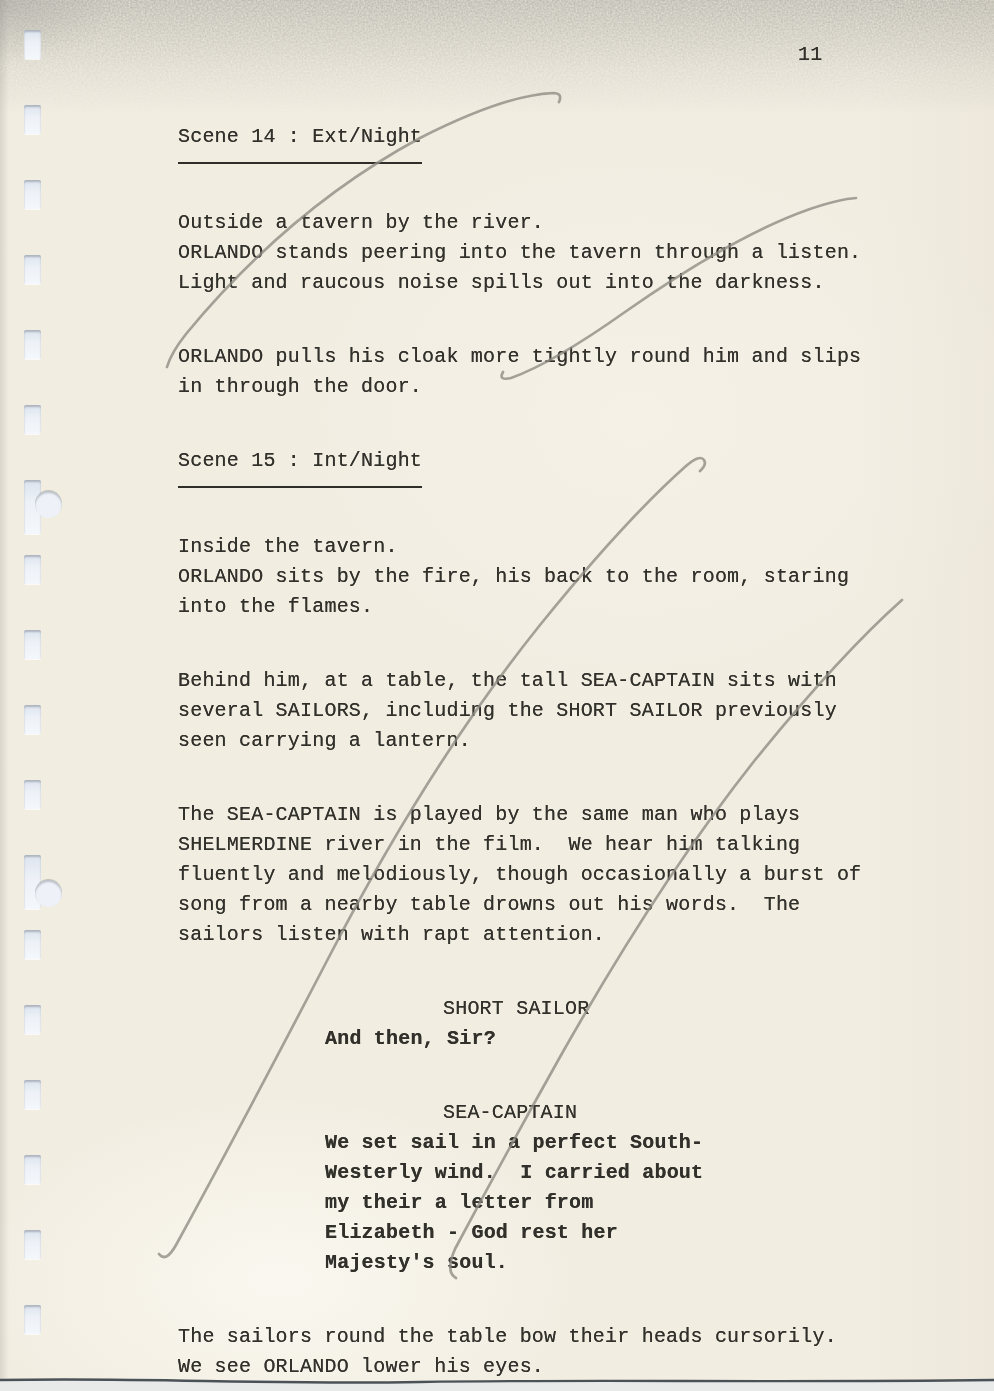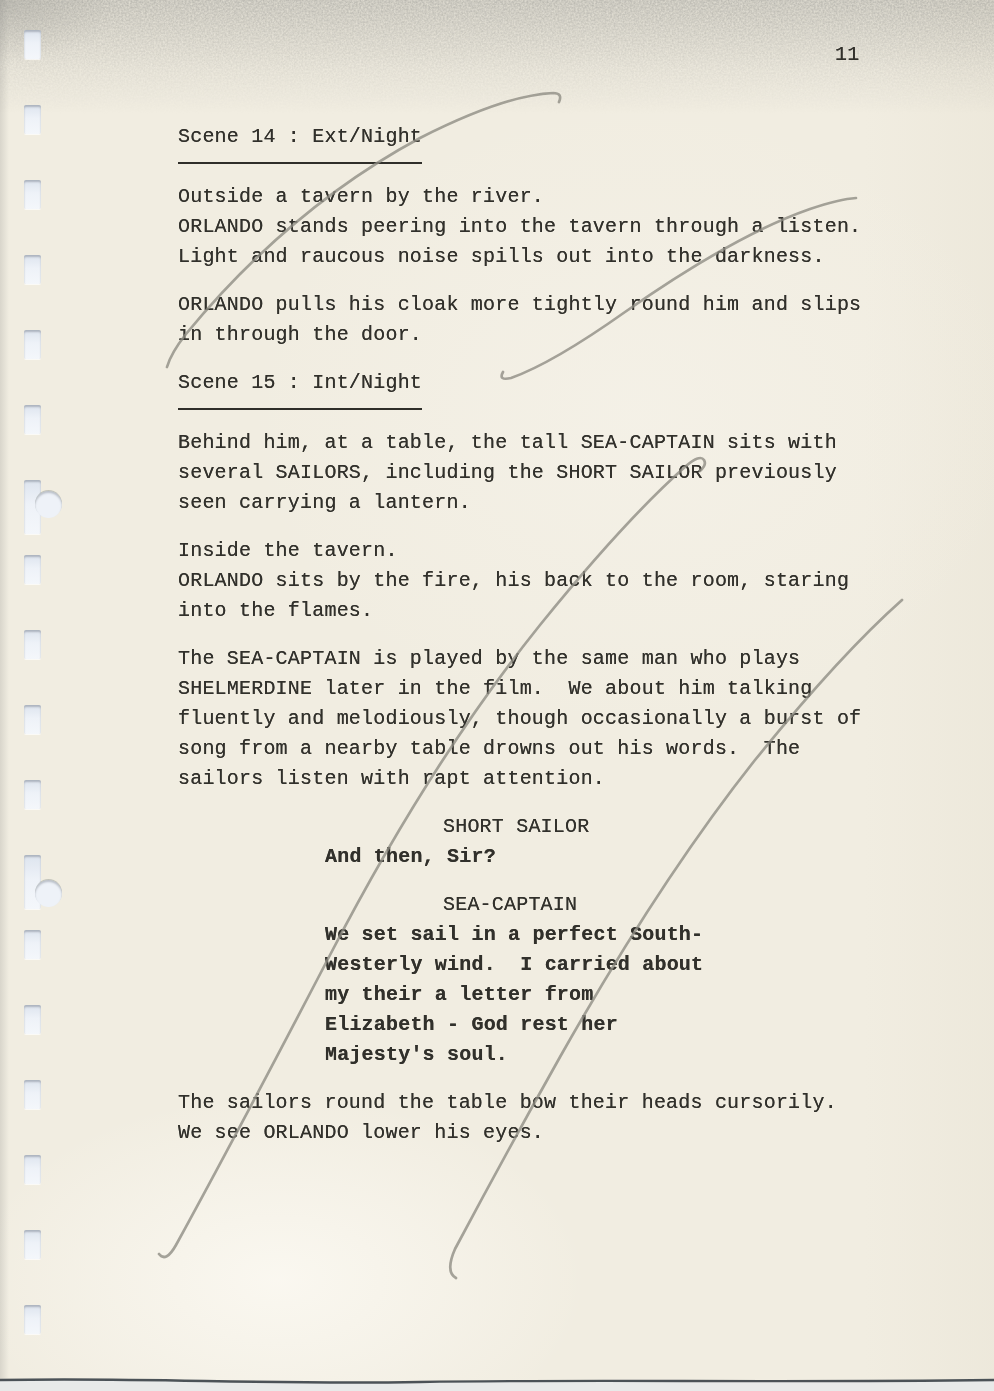--- a/index.html
+++ b/index.html
@@ -33,31 +33,31 @@
   .hole.torn{height:54px;}
   .hole .lobe{
     position:absolute;left:11px;width:27px;height:27px;border-radius:50%;
     background:#eef2f8;
     box-shadow: inset 0 2px 2px rgba(105,112,125,.38), 0 -1px 0 rgba(140,146,140,.45);
   }
   .hole.torn-mid .lobe{top:11px;}
   .hole.torn-low .lobe{top:25px;}
   
   .page-number{
-    position:absolute;left:835px;top:44px;
+    position:absolute;left:798px;top:44px;
     font-size:20px;line-height:22px;letter-spacing:.2px;
     color:#31302b;text-shadow:0 0 .6px rgba(49,48,43,.85);
     white-space:pre;
   }
   .script{
     position:absolute;left:178px;top:122px;width:760px;
     font-size:20px;line-height:30px;letter-spacing:.2px;
     color:#31302b;text-shadow:0 0 .6px rgba(49,48,43,.85);
   }
-  .block{margin-top:18px;}
+  .block{margin-top:44px;}
   .block:first-child, .block.tight{margin-top:0;}
   .line{white-space:pre;}
   .scene-heading-line span{
     display:inline-block;border-bottom:2.2px solid #2f2e29;padding-bottom:10px;
   }
   .character-line{margin-left:265px;}
   .dialogue-line{margin-left:147px;font-weight:bold;}
   
   .overlay-svg{position:absolute;top:0;left:0;pointer-events:none;}
   .pencil{fill:none;stroke-width:2.7;stroke-linecap:round;opacity:.78;filter:url(#soft);}
@@ -112,32 +112,32 @@
         <div class="line action-line">Light and raucous noise spills out into the darkness.</div>
       </div>
       <div class="block">
         <div class="line action-line">ORLANDO pulls his cloak more tightly round him and slips</div>
         <div class="line action-line">in through the door.</div>
       </div>
       <div class="block">
         <div class="line scene-heading-line"><span>Scene 15 : Int/Night</span></div>
       </div>
       <div class="block">
+        <div class="line action-line">Inside the tavern.</div>
+        <div class="line action-line">ORLANDO sits by the fire, his back to the room, staring</div>
+        <div class="line action-line">into the flames.</div>
+      </div>
+      <div class="block">
         <div class="line action-line">Behind him, at a table, the tall SEA-CAPTAIN sits with</div>
         <div class="line action-line">several SAILORS, including the SHORT SAILOR previously</div>
         <div class="line action-line">seen carrying a lantern.</div>
       </div>
       <div class="block">
-        <div class="line action-line">Inside the tavern.</div>
-        <div class="line action-line">ORLANDO sits by the fire, his back to the room, staring</div>
-        <div class="line action-line">into the flames.</div>
-      </div>
-      <div class="block">
         <div class="line action-line">The SEA-CAPTAIN is played by the same man who plays</div>
-        <div class="line action-line">SHELMERDINE later in the film.  We about him talking</div>
+        <div class="line action-line">SHELMERDINE river in the film.  We hear him talking</div>
         <div class="line action-line">fluently and melodiously, though occasionally a burst of</div>
         <div class="line action-line">song from a nearby table drowns out his words.  The</div>
         <div class="line action-line">sailors listen with rapt attention.</div>
       </div>
       <div class="block">
         <div class="line character-line">SHORT SAILOR</div>
       </div>
       <div class="block tight">
         <div class="line dialogue-line">And then, Sir?</div>
       </div>

